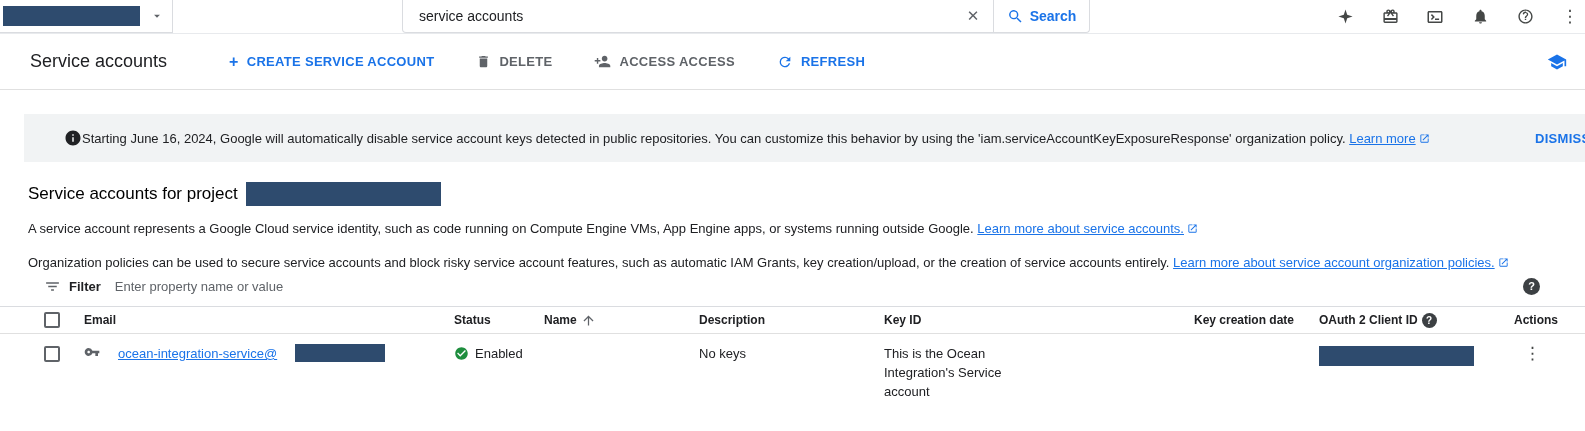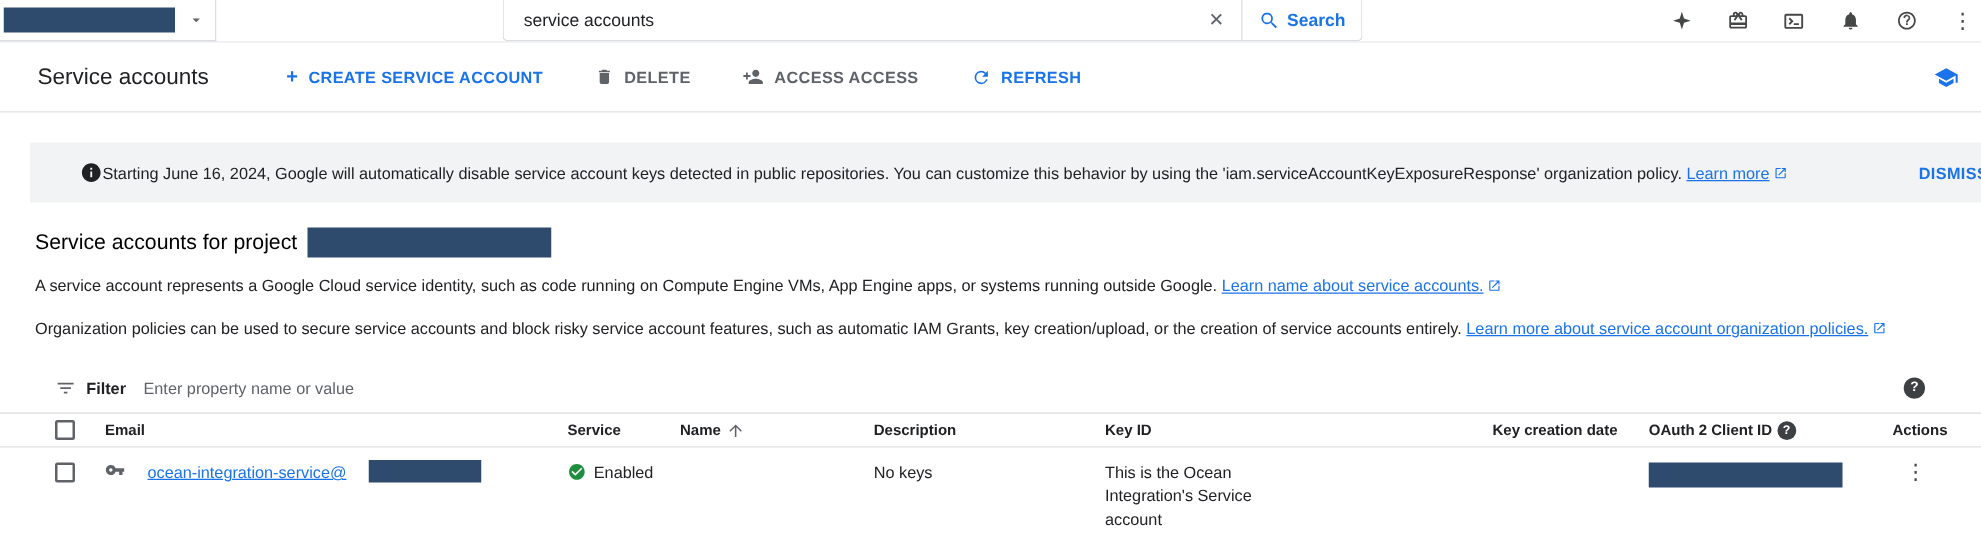--- a/index.html
+++ b/index.html
@@ -53,21 +53,21 @@
 
   
   .content { padding-left:28px; }
   .heading-row { margin-top:20px; display:flex; align-items:center; gap:8px; }
   .heading { font-size:17px; color:#000000; }
   .heading-redact { width:195px; height:24px; }
   .para { margin-top:14px; font-size:13px; color:#202124; line-height:17px; }
   .para + .para { margin-top:17px; }
 
   
-  .filter-row { margin-top:24px; height:30px; display:flex; align-items:center;
+  .filter-row { height:30px; display:flex; align-items:center;
     padding:0 45px 0 44px; }
   .filter-label { font-weight:bold; font-size:13px; color:#202124; margin:0 14px 0 8px; }
   .filter-row input { flex:1; border:none; outline:none; font:13px "Liberation Sans",sans-serif;
     color:#202124; background:transparent; }
   .filter-row input::placeholder { color:#5f6368; }
   .qmark { width:17px; height:17px; border-radius:50%; background:#3c4043; color:#fff;
     font-size:11px; font-weight:bold; display:inline-flex; align-items:center;
     justify-content:center; flex:none; cursor:pointer; }
 
   
@@ -207,21 +207,21 @@
 </div>
 
 <div class="content">
   <div class="heading-row">
     <span class="heading">Service accounts for project</span>
     <span class="redact heading-redact"></span>
   </div>
 
   <p class="para">
     <span>A service account represents a Google Cloud service identity, such as code running on Compute Engine VMs, App Engine apps, or systems running outside Google.</span>
-    <a class="link">Learn name about service accounts.</a><span class="ext"><svg width="11" height="11" viewBox="0 0 24 24" fill="currentColor">
+    <a class="link">Learn more about service accounts.</a><span class="ext"><svg width="11" height="11" viewBox="0 0 24 24" fill="currentColor">
           <path d="M19 19H5V5h7V3H5c-1.11 0-2 .9-2 2v14c0 1.1.89 2 2 2h14c1.1 0 2-.9 2-2v-7h-2v7zM14 3v2h3.59l-9.83 9.83 1.41 1.41L19 6.41V10h2V3h-7z"></path>
         </svg></span>
   </p>
 
   <p class="para">
     <span>Organization policies can be used to secure service accounts and block risky service account features, such as automatic IAM Grants, key creation/upload, or the creation of service accounts entirely.</span>
     <a class="link">Learn more about service account organization policies.</a><span class="ext"><svg width="11" height="11" viewBox="0 0 24 24" fill="currentColor">
           <path d="M19 19H5V5h7V3H5c-1.11 0-2 .9-2 2v14c0 1.1.89 2 2 2h14c1.1 0 2-.9 2-2v-7h-2v7zM14 3v2h3.59l-9.83 9.83 1.41 1.41L19 6.41V10h2V3h-7z"></path>
         </svg></span>
   </p>
@@ -236,21 +236,21 @@
   <span class="filter-label">Filter</span>
   <input type="text" placeholder="Enter property name or value" style="">
   <span class="qmark">?</span>
 </div>
 
 <div class="grid thead">
   <div class="cell-check">
     <span class="checkbox"></span>
   </div>
   <div class="th">Email</div>
-  <div class="th">Service</div>
+  <div class="th">Status</div>
   <div class="th">
     <span>Name</span>
     <span style="display:flex;">
       <svg width="15" height="15" viewBox="0 0 24 24" fill="#5f6368">
           <path d="M4 12l1.41 1.41L11 7.83V20h2V7.83l5.58 5.59L20 12l-8-8-8 8z"></path>
         </svg>
     </span>
   </div>
   <div class="th">Description</div>
   <div class="th">Key ID</div>

